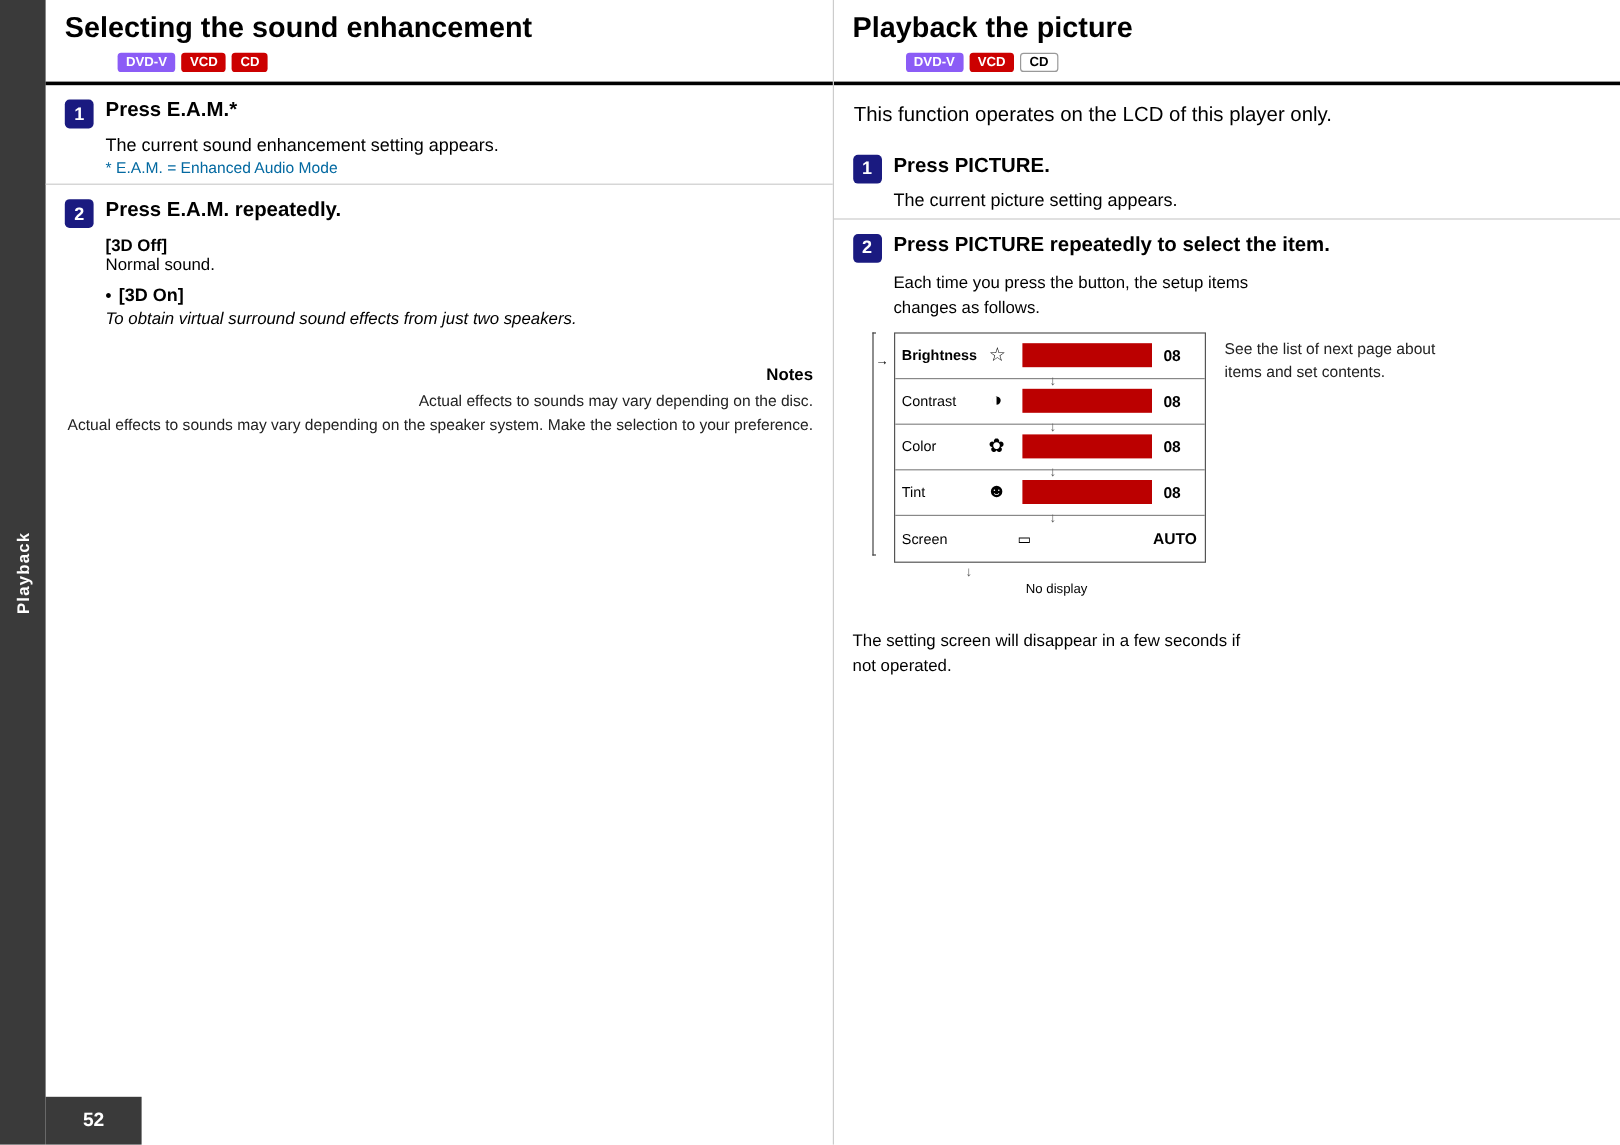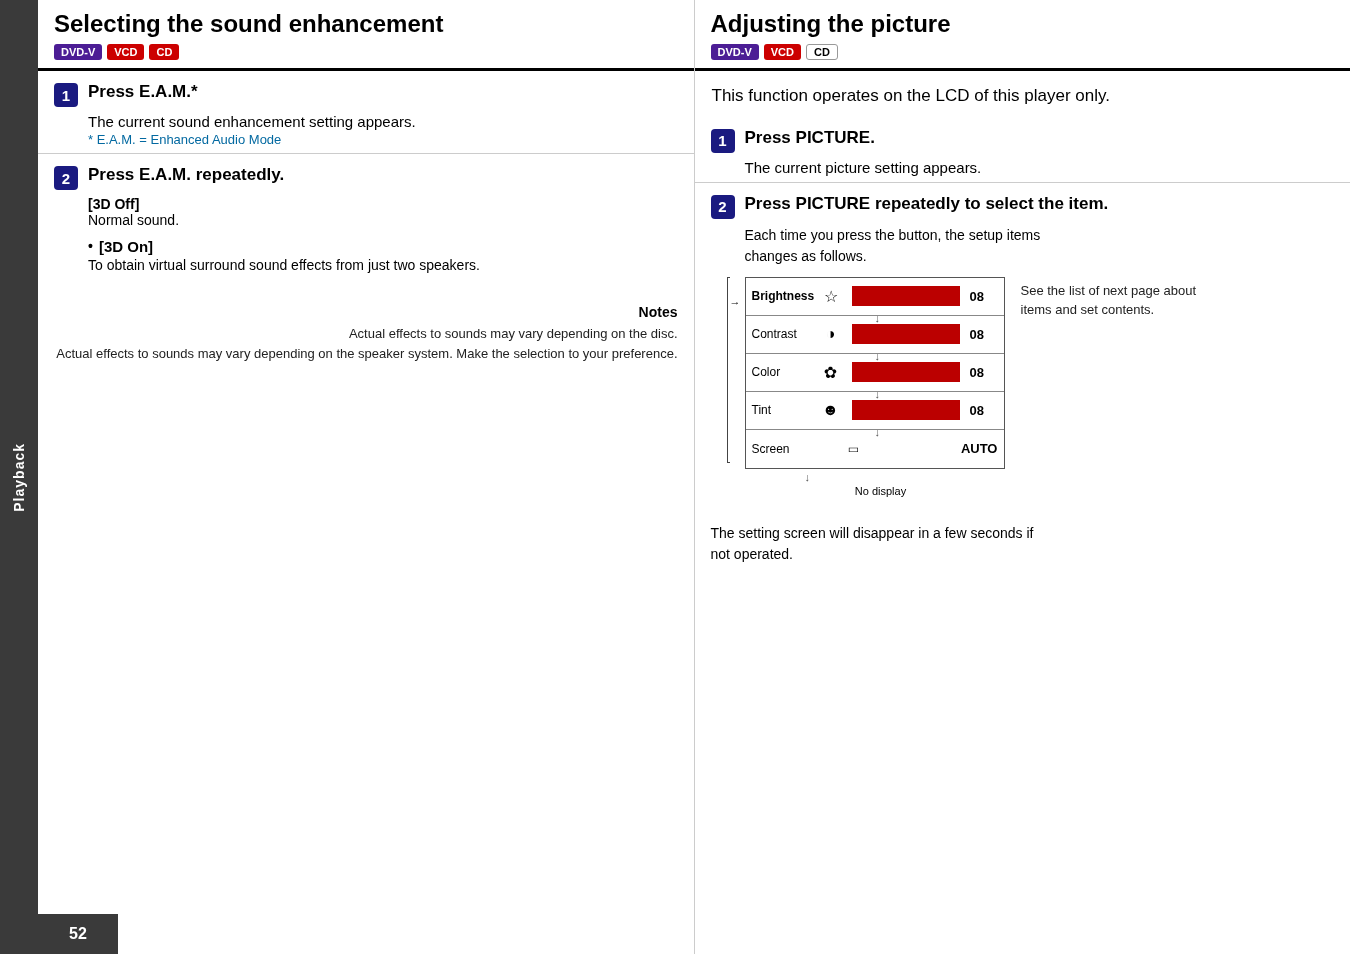--- a/index.html
+++ b/index.html
@@ -86,21 +86,21 @@
       gap: 5px;
       align-items: center;
     }
     .badge {
       padding: 2px 7px;
       border-radius: 3px;
       font-size: 11px;
       font-weight: bold;
       color: #fff;
     }
-    .badge-dvdv { background: #4c1d95; }
+    .badge-dvdv { background: #8b5cf6; margin-left: 44px; }
     .badge-vcd  { background: #cc0000; }
     .badge-cd   { background: #cc0000; }
     .badge-cd-outline {
       background: #fff;
       color: #000;
       border: 1.5px solid #999;
     }
 
     
     .step-block {
@@ -145,21 +145,21 @@
     
     .bullet-item {
       display: flex;
       align-items: flex-start;
       gap: 6px;
       padding-left: 34px;
       margin-top: 8px;
     }
     .bullet-dot { font-size: 14px; font-weight: bold; }
     .bullet-label { font-size: 15px; font-weight: bold; }
-    .bullet-text { font-size: 14px; line-height: 1.5; padding-left: 34px; }
+    .bullet-text { font-size: 14px; line-height: 1.5; padding-left: 34px; font-style: italic; }
 
     
     .notes-section {
       padding: 12px 16px 10px 16px;
     }
     .notes-title {
       font-size: 14px;
       font-weight: bold;
       margin-bottom: 4px;
     }
@@ -321,21 +321,21 @@
       <div class="notes-text">
         <span>Actual effects to sounds may vary depending on the speaker system. Make the selection to your preference.</span>
       </div>
     </div>
 
   </div>
 
   <div class="right-col">
 
     <div class="section-header">
-      <span class="section-header-title">Adjusting the picture</span>
+      <span class="section-header-title">Playback the picture</span>
       <div class="badge-row">
         <span class="badge badge-dvdv">DVD-V</span>
         <span class="badge badge-vcd">VCD</span>
         <span class="badge badge-cd-outline" style="padding:1px 7px;border-radius:3px;font-size:11px;font-weight:bold;background:#fff;color:#000;border:1.5px solid #999;">CD</span>
       </div>
     </div>
 
     <div class="right-intro">
       <span>This function operates on the LCD of this player only.</span>
     </div>

